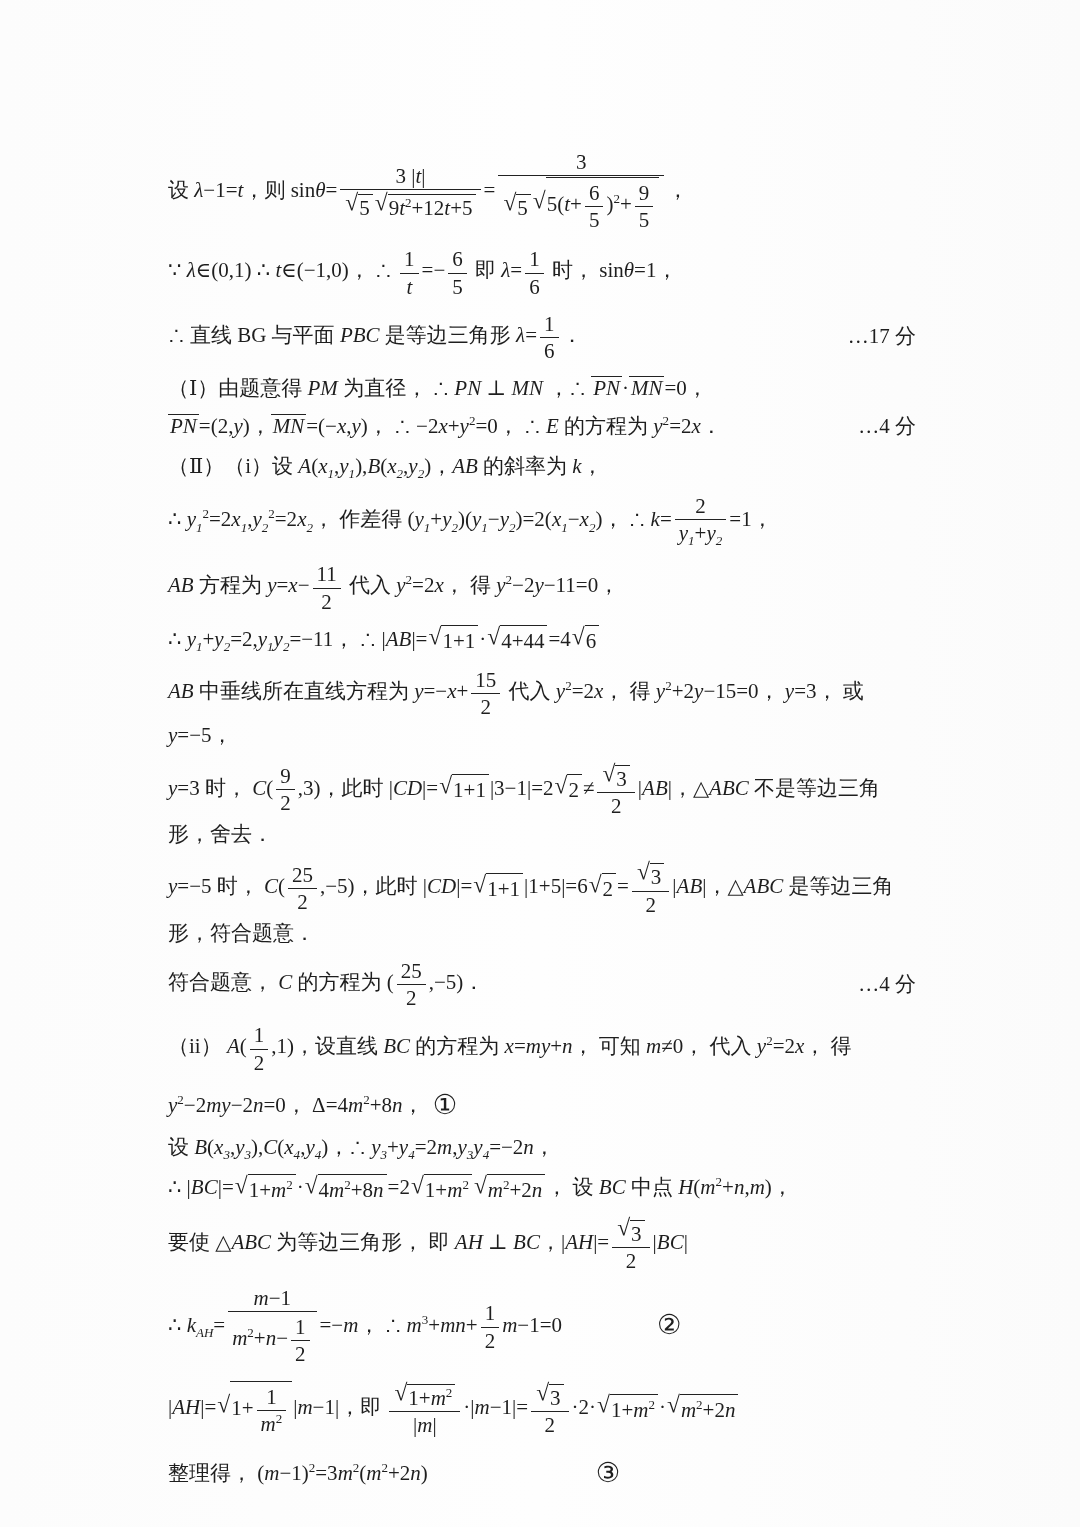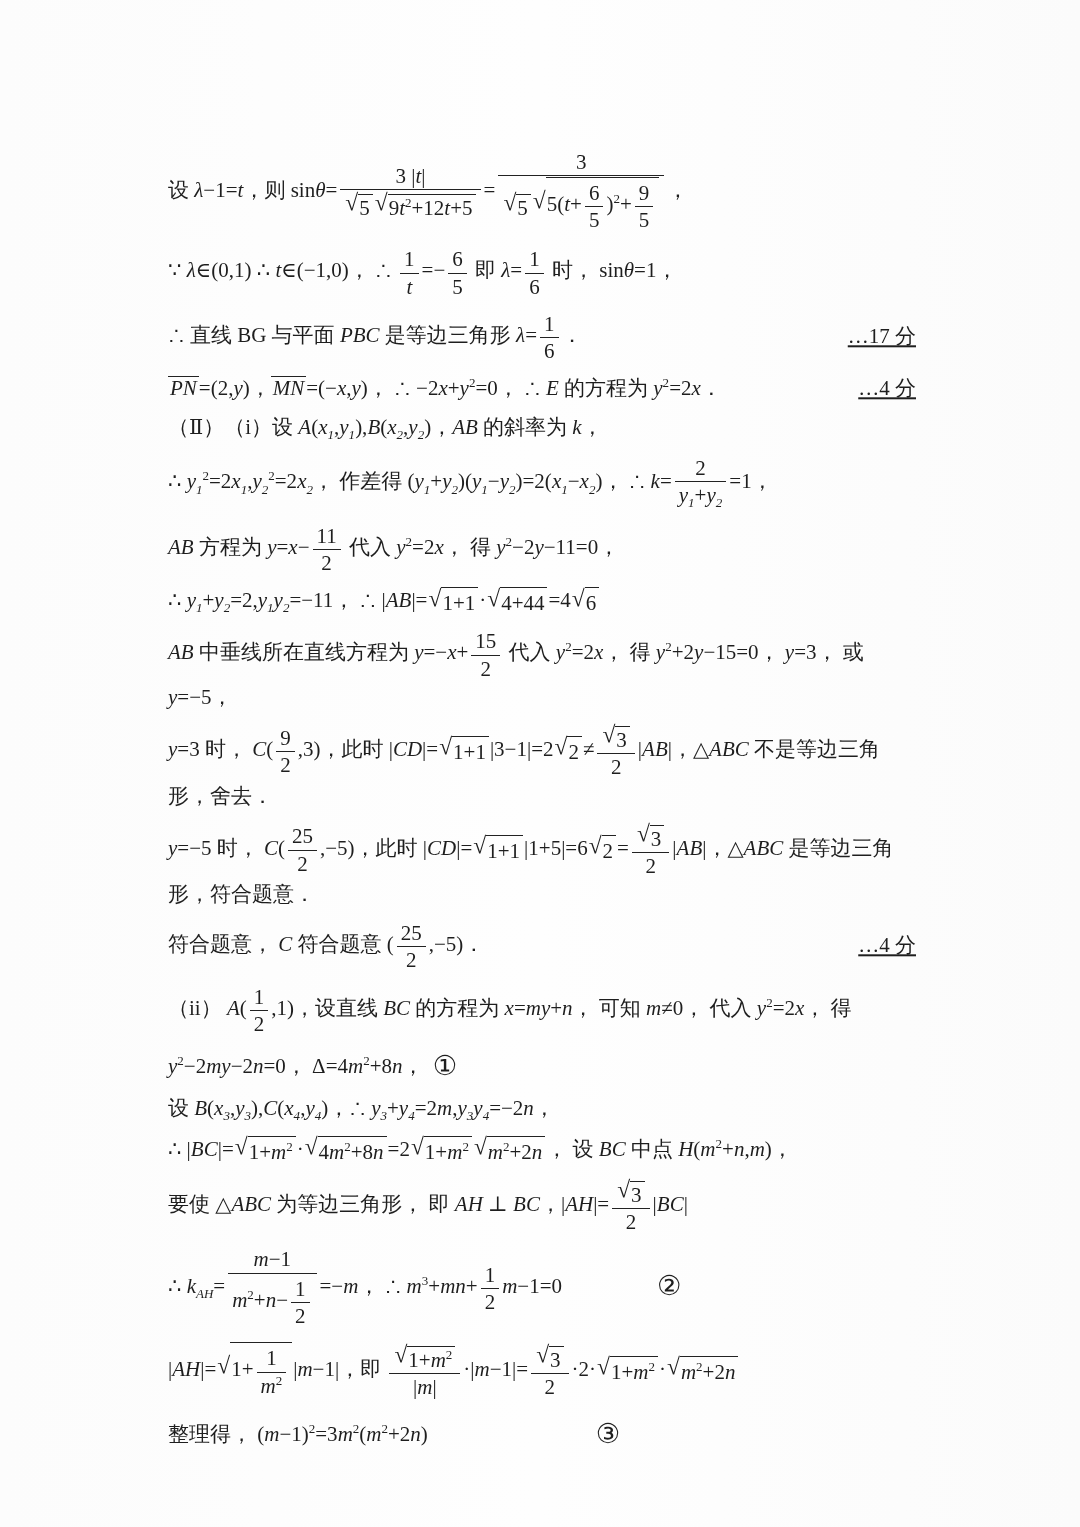--- a/index.html
+++ b/index.html
@@ -28,39 +28,40 @@
     display:inline-block;vertical-align:middle;text-align:center;
     margin:2px 3px;line-height:1.15;
   }
   .frac > .num{display:block;border-bottom:1.4px solid #222;padding:0 4px 1px 4px;}
   .frac > .den{display:block;padding:1px 4px 0 4px;}
   .sqrt{display:inline-block;white-space:nowrap;vertical-align:middle;margin:0 1px;}
   .rsign{font-size:1.12em;line-height:1;vertical-align:2px;}
   .rad{display:inline-block;border-top:1.4px solid #222;padding:1px 3px 0 1px;vertical-align:middle;}
   .ovl{display:inline-block;border-top:1.5px solid #222;padding:0 2px;line-height:1.1;}
   .circnum{font-size:1.3em;margin-left:6px;vertical-align:-2px;}
-  .marker{position:absolute;right:0;top:50%;transform:translateY(-50%);white-space:nowrap;text-decoration:underline;}
+  .marker{position:absolute;right:0;top:50%;transform:translateY(-50%);white-space:nowrap;}
 </style>
 </head>
 <body>
 
 <div id="page">
   <div id="content">
       <div class="line"><span class="mt">设 </span><span class="mi">λ</span><span class="mt">−1=</span><span class="mi">t</span><span class="mt">，则 sin</span><span class="mi">θ</span><span class="mt">=</span><span class="frac"><span class="num"><span class="mt">3 |</span><span class="mi">t</span><span class="mt">|</span></span><span class="den"><span class="sqrt"><span class="rsign">√</span><span class="rad"><span class="mt">5</span></span></span><span class="sqrt"><span class="rsign">√</span><span class="rad"><span class="mt">9</span><span class="mi">t</span><sup class="msup">2</sup><span class="mt">+12</span><span class="mi">t</span><span class="mt">+5</span></span></span></span></span><span class="mt">=</span><span class="frac"><span class="num"><span class="mt">3</span></span><span class="den"><span class="sqrt"><span class="rsign">√</span><span class="rad"><span class="mt">5</span></span></span><span class="sqrt"><span class="rsign">√</span><span class="rad"><span class="mt">5(</span><span class="mi">t</span><span class="mt">+</span><span class="frac"><span class="num"><span class="mt">6</span></span><span class="den"><span class="mt">5</span></span></span><span class="mt">)</span><sup class="msup">2</sup><span class="mt">+</span><span class="frac"><span class="num"><span class="mt">9</span></span><span class="den"><span class="mt">5</span></span></span></span></span></span></span><span class="mt">，</span></div>
       <div class="line"><span class="mt">∵ </span><span class="mi">λ</span><span class="mt">∈(0,1) ∴ </span><span class="mi">t</span><span class="mt">∈(−1,0)， ∴ </span><span class="frac"><span class="num"><span class="mt">1</span></span><span class="den"><span class="mi">t</span></span></span><span class="mt">=−</span><span class="frac"><span class="num"><span class="mt">6</span></span><span class="den"><span class="mt">5</span></span></span><span class="mt"> 即 </span><span class="mi">λ</span><span class="mt">=</span><span class="frac"><span class="num"><span class="mt">1</span></span><span class="den"><span class="mt">6</span></span></span><span class="mt"> 时， sin</span><span class="mi">θ</span><span class="mt">=1，</span></div>
       <div class="line"><span class="mt">∴ 直线 BG 与平面 </span><span class="mi">PBC</span><span class="mt"> 是等边三角形 </span><span class="mi">λ</span><span class="mt">=</span><span class="frac"><span class="num"><span class="mt">1</span></span><span class="den"><span class="mt">6</span></span></span><span class="mt">．</span><span class="marker">…17 分</span></div>
+      <div class="line"><span class="mt">（Ⅰ）由题意得 </span><span class="mi">PM</span><span class="mt"> 为直径， ∴ </span><span class="mi">PN</span><span class="mt"> ⊥ </span><span class="mi">MN</span><span class="mt"> ，∴ </span><span class="ovl"><span class="mi">PN</span></span><span class="mt">·</span><span class="ovl"><span class="mi">MN</span></span><span class="mt">=0，</span></div>
       <div class="line"><span class="ovl"><span class="mi">PN</span></span><span class="mt">=(2,</span><span class="mi">y</span><span class="mt">)，</span><span class="ovl"><span class="mi">MN</span></span><span class="mt">=(−</span><span class="mi">x</span><span class="mt">,</span><span class="mi">y</span><span class="mt">)， ∴ −2</span><span class="mi">x</span><span class="mt">+</span><span class="mi">y</span><sup class="msup">2</sup><span class="mt">=0， ∴ </span><span class="mi">E</span><span class="mt"> 的方程为 </span><span class="mi">y</span><sup class="msup">2</sup><span class="mt">=2</span><span class="mi">x</span><span class="mt">．</span><span class="marker">…4 分</span></div>
       <div class="line" style="margin-top: 10px;"><span class="mt">（Ⅱ）（i）设 </span><span class="mi">A</span><span class="mt">(</span><span class="mi">x</span><sub class="msub">1</sub><span class="mt">,</span><span class="mi">y</span><sub class="msub">1</sub><span class="mt">),</span><span class="mi">B</span><span class="mt">(</span><span class="mi">x</span><sub class="msub">2</sub><span class="mt">,</span><span class="mi">y</span><sub class="msub">2</sub><span class="mt">)，</span><span class="mi">AB</span><span class="mt"> 的斜率为 </span><span class="mi">k</span><span class="mt">，</span></div>
       <div class="line"><span class="mt">∴ </span><span class="mi">y</span><sub class="msub">1</sub><sup class="msup">2</sup><span class="mt">=2</span><span class="mi">x</span><sub class="msub">1</sub><span class="mt">,</span><span class="mi">y</span><sub class="msub">2</sub><sup class="msup">2</sup><span class="mt">=2</span><span class="mi">x</span><sub class="msub">2</sub><span class="mt">， 作差得 (</span><span class="mi">y</span><sub class="msub">1</sub><span class="mt">+</span><span class="mi">y</span><sub class="msub">2</sub><span class="mt">)(</span><span class="mi">y</span><sub class="msub">1</sub><span class="mt">−</span><span class="mi">y</span><sub class="msub">2</sub><span class="mt">)=2(</span><span class="mi">x</span><sub class="msub">1</sub><span class="mt">−</span><span class="mi">x</span><sub class="msub">2</sub><span class="mt">)， ∴ </span><span class="mi">k</span><span class="mt">=</span><span class="frac"><span class="num"><span class="mt">2</span></span><span class="den"><span class="mi">y</span><sub class="msub">1</sub><span class="mt">+</span><span class="mi">y</span><sub class="msub">2</sub></span></span><span class="mt">=1，</span></div>
       <div class="line"><span class="mi">AB</span><span class="mt"> 方程为 </span><span class="mi">y</span><span class="mt">=</span><span class="mi">x</span><span class="mt">−</span><span class="frac"><span class="num"><span class="mt">11</span></span><span class="den"><span class="mt">2</span></span></span><span class="mt"> 代入 </span><span class="mi">y</span><sup class="msup">2</sup><span class="mt">=2</span><span class="mi">x</span><span class="mt">， 得 </span><span class="mi">y</span><sup class="msup">2</sup><span class="mt">−2</span><span class="mi">y</span><span class="mt">−11=0，</span></div>
       <div class="line" style="margin-top: 6px;"><span class="mt">∴ </span><span class="mi">y</span><sub class="msub">1</sub><span class="mt">+</span><span class="mi">y</span><sub class="msub">2</sub><span class="mt">=2,</span><span class="mi">y</span><sub class="msub">1</sub><span class="mi">y</span><sub class="msub">2</sub><span class="mt">=−11， ∴ |</span><span class="mi">AB</span><span class="mt">|=</span><span class="sqrt"><span class="rsign">√</span><span class="rad"><span class="mt">1+1</span></span></span><span class="mt">·</span><span class="sqrt"><span class="rsign">√</span><span class="rad"><span class="mt">4+44</span></span></span><span class="mt">=4</span><span class="sqrt"><span class="rsign">√</span><span class="rad"><span class="mt">6</span></span></span></div>
       <div class="line" style="margin-top: 6px;"><span class="mi">AB</span><span class="mt"> 中垂线所在直线方程为 </span><span class="mi">y</span><span class="mt">=−</span><span class="mi">x</span><span class="mt">+</span><span class="frac"><span class="num"><span class="mt">15</span></span><span class="den"><span class="mt">2</span></span></span><span class="mt"> 代入 </span><span class="mi">y</span><sup class="msup">2</sup><span class="mt">=2</span><span class="mi">x</span><span class="mt">， 得 </span><span class="mi">y</span><sup class="msup">2</sup><span class="mt">+2</span><span class="mi">y</span><span class="mt">−15=0， </span><span class="mi">y</span><span class="mt">=3， 或 </span><span class="mi">y</span><span class="mt">=−5，</span></div>
       <div class="line"><span class="mi">y</span><span class="mt">=3 时， </span><span class="mi">C</span><span class="mt">(</span><span class="frac"><span class="num"><span class="mt">9</span></span><span class="den"><span class="mt">2</span></span></span><span class="mt">,3)，此时 |</span><span class="mi">CD</span><span class="mt">|=</span><span class="sqrt"><span class="rsign">√</span><span class="rad"><span class="mt">1+1</span></span></span><span class="mt">|3−1|=2</span><span class="sqrt"><span class="rsign">√</span><span class="rad"><span class="mt">2</span></span></span><span class="mt">≠</span><span class="frac"><span class="num"><span class="sqrt"><span class="rsign">√</span><span class="rad"><span class="mt">3</span></span></span></span><span class="den"><span class="mt">2</span></span></span><span class="mt">|</span><span class="mi">AB</span><span class="mt">|，△</span><span class="mi">ABC</span><span class="mt"> 不是等边三角形，舍去．</span></div>
       <div class="line"><span class="mi">y</span><span class="mt">=−5 时， </span><span class="mi">C</span><span class="mt">(</span><span class="frac"><span class="num"><span class="mt">25</span></span><span class="den"><span class="mt">2</span></span></span><span class="mt">,−5)，此时 |</span><span class="mi">CD</span><span class="mt">|=</span><span class="sqrt"><span class="rsign">√</span><span class="rad"><span class="mt">1+1</span></span></span><span class="mt">|1+5|=6</span><span class="sqrt"><span class="rsign">√</span><span class="rad"><span class="mt">2</span></span></span><span class="mt">=</span><span class="frac"><span class="num"><span class="sqrt"><span class="rsign">√</span><span class="rad"><span class="mt">3</span></span></span></span><span class="den"><span class="mt">2</span></span></span><span class="mt">|</span><span class="mi">AB</span><span class="mt">|，△</span><span class="mi">ABC</span><span class="mt"> 是等边三角形，符合题意．</span></div>
-      <div class="line"><span class="mt">符合题意， </span><span class="mi">C</span><span class="mt"> 符合题意 (</span><span class="frac"><span class="num"><span class="mt">25</span></span><span class="den"><span class="mt">2</span></span></span><span class="mt">,−5)．</span><span class="marker">…4 分</span></div>
+      <div class="line"><span class="mt">符合题意， </span><span class="mi">C</span><span class="mt"> 的方程为 (</span><span class="frac"><span class="num"><span class="mt">25</span></span><span class="den"><span class="mt">2</span></span></span><span class="mt">,−5)．</span><span class="marker">…4 分</span></div>
       <div class="line"><span class="mt">（ii） </span><span class="mi">A</span><span class="mt">(</span><span class="frac"><span class="num"><span class="mt">1</span></span><span class="den"><span class="mt">2</span></span></span><span class="mt">,1)，设直线 </span><span class="mi">BC</span><span class="mt"> 的方程为 </span><span class="mi">x</span><span class="mt">=</span><span class="mi">my</span><span class="mt">+</span><span class="mi">n</span><span class="mt">， 可知 </span><span class="mi">m</span><span class="mt">≠0， 代入 </span><span class="mi">y</span><sup class="msup">2</sup><span class="mt">=2</span><span class="mi">x</span><span class="mt">， 得</span></div>
       <div class="line" style="margin-top: 8px;"><span class="mi">y</span><sup class="msup">2</sup><span class="mt">−2</span><span class="mi">my</span><span class="mt">−2</span><span class="mi">n</span><span class="mt">=0， Δ=4</span><span class="mi">m</span><sup class="msup">2</sup><span class="mt">+8</span><span class="mi">n</span><span class="mt">， </span><span class="circnum" style="margin-left: 4px;">①</span></div>
       <div class="line" style="margin-top: 6px;"><span class="mt">设 </span><span class="mi">B</span><span class="mt">(</span><span class="mi">x</span><sub class="msub">3</sub><span class="mt">,</span><span class="mi">y</span><sub class="msub">3</sub><span class="mt">),</span><span class="mi">C</span><span class="mt">(</span><span class="mi">x</span><sub class="msub">4</sub><span class="mt">,</span><span class="mi">y</span><sub class="msub">4</sub><span class="mt">)，∴ </span><span class="mi">y</span><sub class="msub">3</sub><span class="mt">+</span><span class="mi">y</span><sub class="msub">4</sub><span class="mt">=2</span><span class="mi">m</span><span class="mt">,</span><span class="mi">y</span><sub class="msub">3</sub><span class="mi">y</span><sub class="msub">4</sub><span class="mt">=−2</span><span class="mi">n</span><span class="mt">，</span></div>
       <div class="line" style="margin-top: 6px;"><span class="mt">∴ |</span><span class="mi">BC</span><span class="mt">|=</span><span class="sqrt"><span class="rsign">√</span><span class="rad"><span class="mt">1+</span><span class="mi">m</span><sup class="msup">2</sup></span></span><span class="mt">·</span><span class="sqrt"><span class="rsign">√</span><span class="rad"><span class="mt">4</span><span class="mi">m</span><sup class="msup">2</sup><span class="mt">+8</span><span class="mi">n</span></span></span><span class="mt">=2</span><span class="sqrt"><span class="rsign">√</span><span class="rad"><span class="mt">1+</span><span class="mi">m</span><sup class="msup">2</sup></span></span><span class="sqrt"><span class="rsign">√</span><span class="rad"><span class="mi">m</span><sup class="msup">2</sup><span class="mt">+2</span><span class="mi">n</span></span></span><span class="mt">， 设 </span><span class="mi">BC</span><span class="mt"> 中点 </span><span class="mi">H</span><span class="mt">(</span><span class="mi">m</span><sup class="msup">2</sup><span class="mt">+</span><span class="mi">n</span><span class="mt">,</span><span class="mi">m</span><span class="mt">)，</span></div>
       <div class="line" style="margin-top: 6px;"><span class="mt">要使 △</span><span class="mi">ABC</span><span class="mt"> 为等边三角形， 即 </span><span class="mi">AH</span><span class="mt"> ⊥ </span><span class="mi">BC</span><span class="mt">，|</span><span class="mi">AH</span><span class="mt">|=</span><span class="frac"><span class="num"><span class="sqrt"><span class="rsign">√</span><span class="rad"><span class="mt">3</span></span></span></span><span class="den"><span class="mt">2</span></span></span><span class="mt">|</span><span class="mi">BC</span><span class="mt">|</span></div>
       <div class="line" style="margin-top: 4px;"><span class="mt">∴ </span><span class="mi">k</span><sub class="msub">AH</sub><span class="mt">=</span><span class="frac"><span class="num"><span class="mi">m</span><span class="mt">−1</span></span><span class="den"><span class="mi">m</span><sup class="msup">2</sup><span class="mt">+</span><span class="mi">n</span><span class="mt">−</span><span class="frac"><span class="num"><span class="mt">1</span></span><span class="den"><span class="mt">2</span></span></span></span></span><span class="mt">=−</span><span class="mi">m</span><span class="mt">， ∴ </span><span class="mi">m</span><sup class="msup">3</sup><span class="mt">+</span><span class="mi">mn</span><span class="mt">+</span><span class="frac"><span class="num"><span class="mt">1</span></span><span class="den"><span class="mt">2</span></span></span><span class="mi">m</span><span class="mt">−1=0</span><span class="circnum" style="margin-left: 95px;">②</span></div>
       <div class="line" style="margin-top: 4px;"><span class="mt">|</span><span class="mi">AH</span><span class="mt">|=</span><span class="sqrt"><span class="rsign">√</span><span class="rad"><span class="mt">1+</span><span class="frac"><span class="num"><span class="mt">1</span></span><span class="den"><span class="mi">m</span><sup class="msup">2</sup></span></span></span></span><span class="mt">|</span><span class="mi">m</span><span class="mt">−1|，即 </span><span class="frac"><span class="num"><span class="sqrt"><span class="rsign">√</span><span class="rad"><span class="mt">1+</span><span class="mi">m</span><sup class="msup">2</sup></span></span></span><span class="den"><span class="mt">|</span><span class="mi">m</span><span class="mt">|</span></span></span><span class="mt">·|</span><span class="mi">m</span><span class="mt">−1|=</span><span class="frac"><span class="num"><span class="sqrt"><span class="rsign">√</span><span class="rad"><span class="mt">3</span></span></span></span><span class="den"><span class="mt">2</span></span></span><span class="mt">·2·</span><span class="sqrt"><span class="rsign">√</span><span class="rad"><span class="mt">1+</span><span class="mi">m</span><sup class="msup">2</sup></span></span><span class="mt">·</span><span class="sqrt"><span class="rsign">√</span><span class="rad"><span class="mi">m</span><sup class="msup">2</sup><span class="mt">+2</span><span class="mi">n</span></span></span></div>
       <div class="line" style="margin-top: 14px;"><span class="mt">整理得， (</span><span class="mi">m</span><span class="mt">−1)</span><sup class="msup">2</sup><span class="mt">=3</span><span class="mi">m</span><sup class="msup">2</sup><span class="mt">(</span><span class="mi">m</span><sup class="msup">2</sup><span class="mt">+2</span><span class="mi">n</span><span class="mt">)</span><span class="circnum" style="margin-left: 168px;">③</span></div>
     </div>
 </div>

